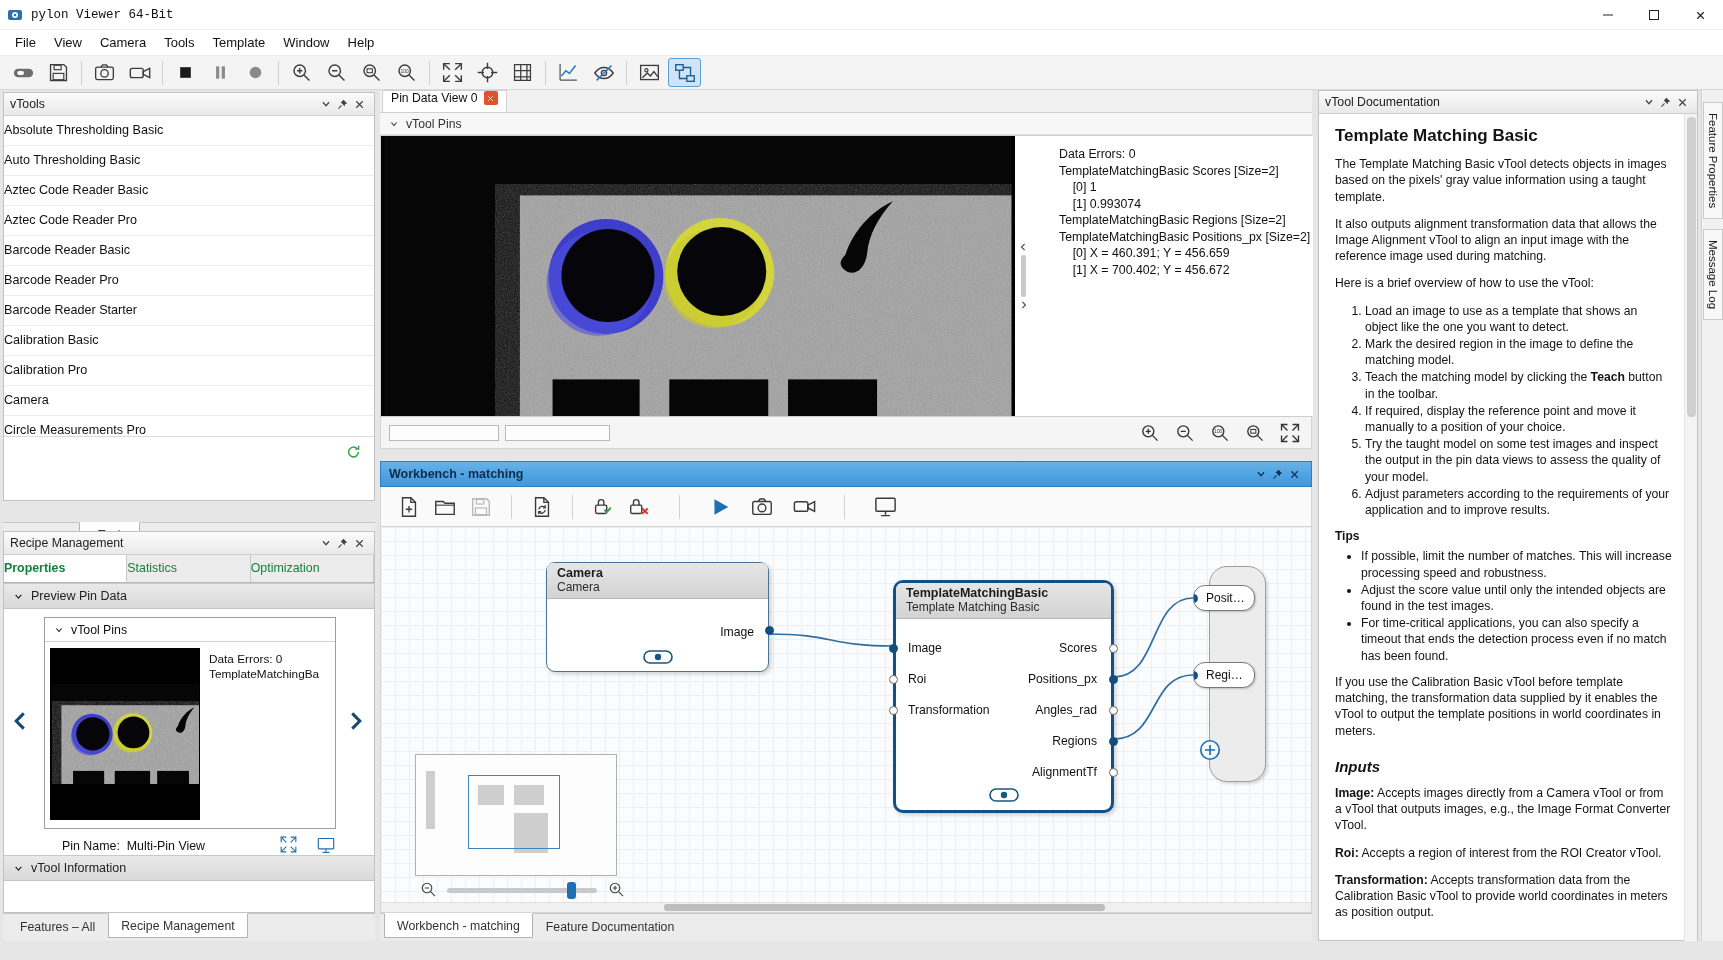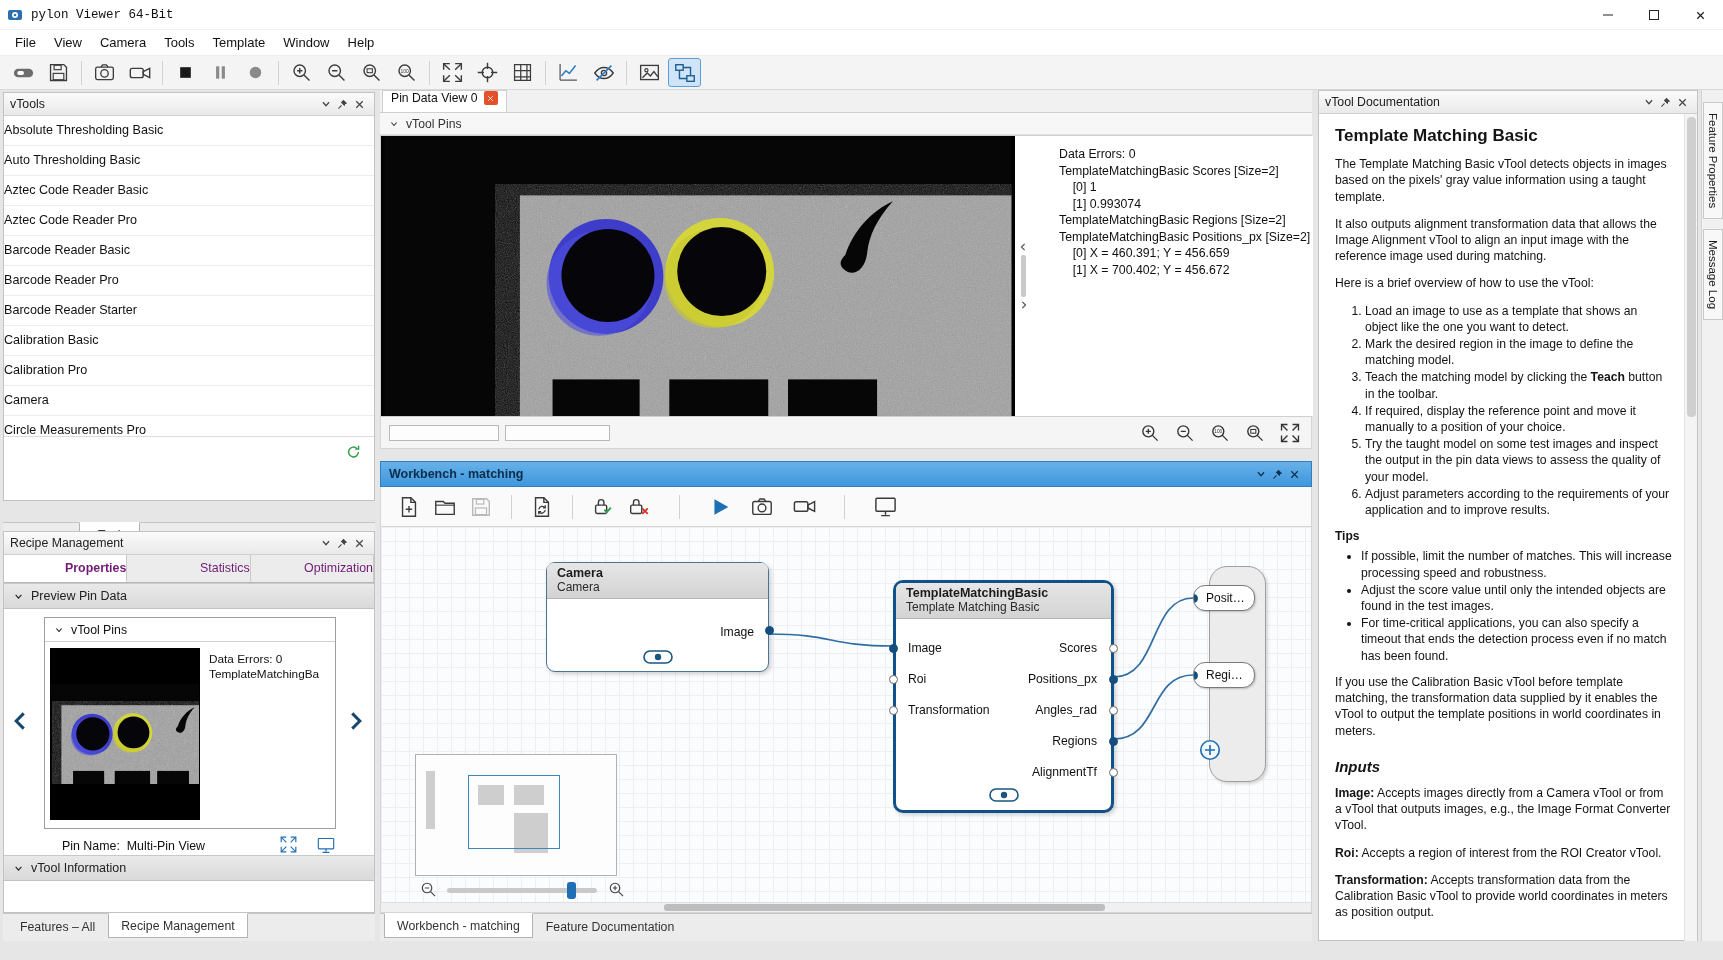--- a/index.html
+++ b/index.html
@@ -35,21 +35,21 @@
   .vt-item { height:30px; line-height:29px; font-size:12.6px;
              border-bottom:1px solid #ededed; background:#fff; }
   .refreshrow { height:30px; border-top:1px solid #dcdcdc; display:flex; align-items:center;
                 justify-content:flex-end; padding-right:12px; }
   .tabsrow { position:absolute; display:flex; align-items:flex-start; background:#ececec;
              border-top:1px solid #c6c6c6; }
   .btab { height:25px; line-height:24px; padding:0 12px; font-size:12.3px; color:#333;
           border:1px solid transparent; }
   .btab.act { background:#fff; border-color:#b3b3b3; border-top-color:#fff; margin-top:-1px; }
   .rtabs { display:flex; height:28px; background:#ececec; border-bottom:1px solid #b7b7b7; }
-  .rtab { flex:1; text-align:right; line-height:27px; font-size:12.4px; color:#701a75;
+  .rtab { flex:1; text-align:left; line-height:27px; font-size:12.4px; color:#15803d;
           border-right:1px solid #c9c9c9; background:#ececec; }
   .rtab.act { background:#fff; border-bottom:1px solid #fff; font-weight:bold; }
   .sechdr { height:26px; background:linear-gradient(#e9e9e9,#d9d9d9); border-top:1px solid #c9c9c9;
             border-bottom:1px solid #c2c2c2; display:flex; align-items:center; padding:0 8px;
             font-size:12.5px; color:#222; gap:6px; }
 
   .pinsbox { position:absolute; background:#fff; border:1px solid #9e9e9e; }
   .pinsbox-head { height:24px; border-bottom:1px solid #cfcfcf; display:flex; align-items:center;
                   gap:6px; padding:0 8px; font-size:12.3px; }
   .thumbwrap { position:absolute; left:5px; top:30px; width:150px; height:172px; background:#000;

